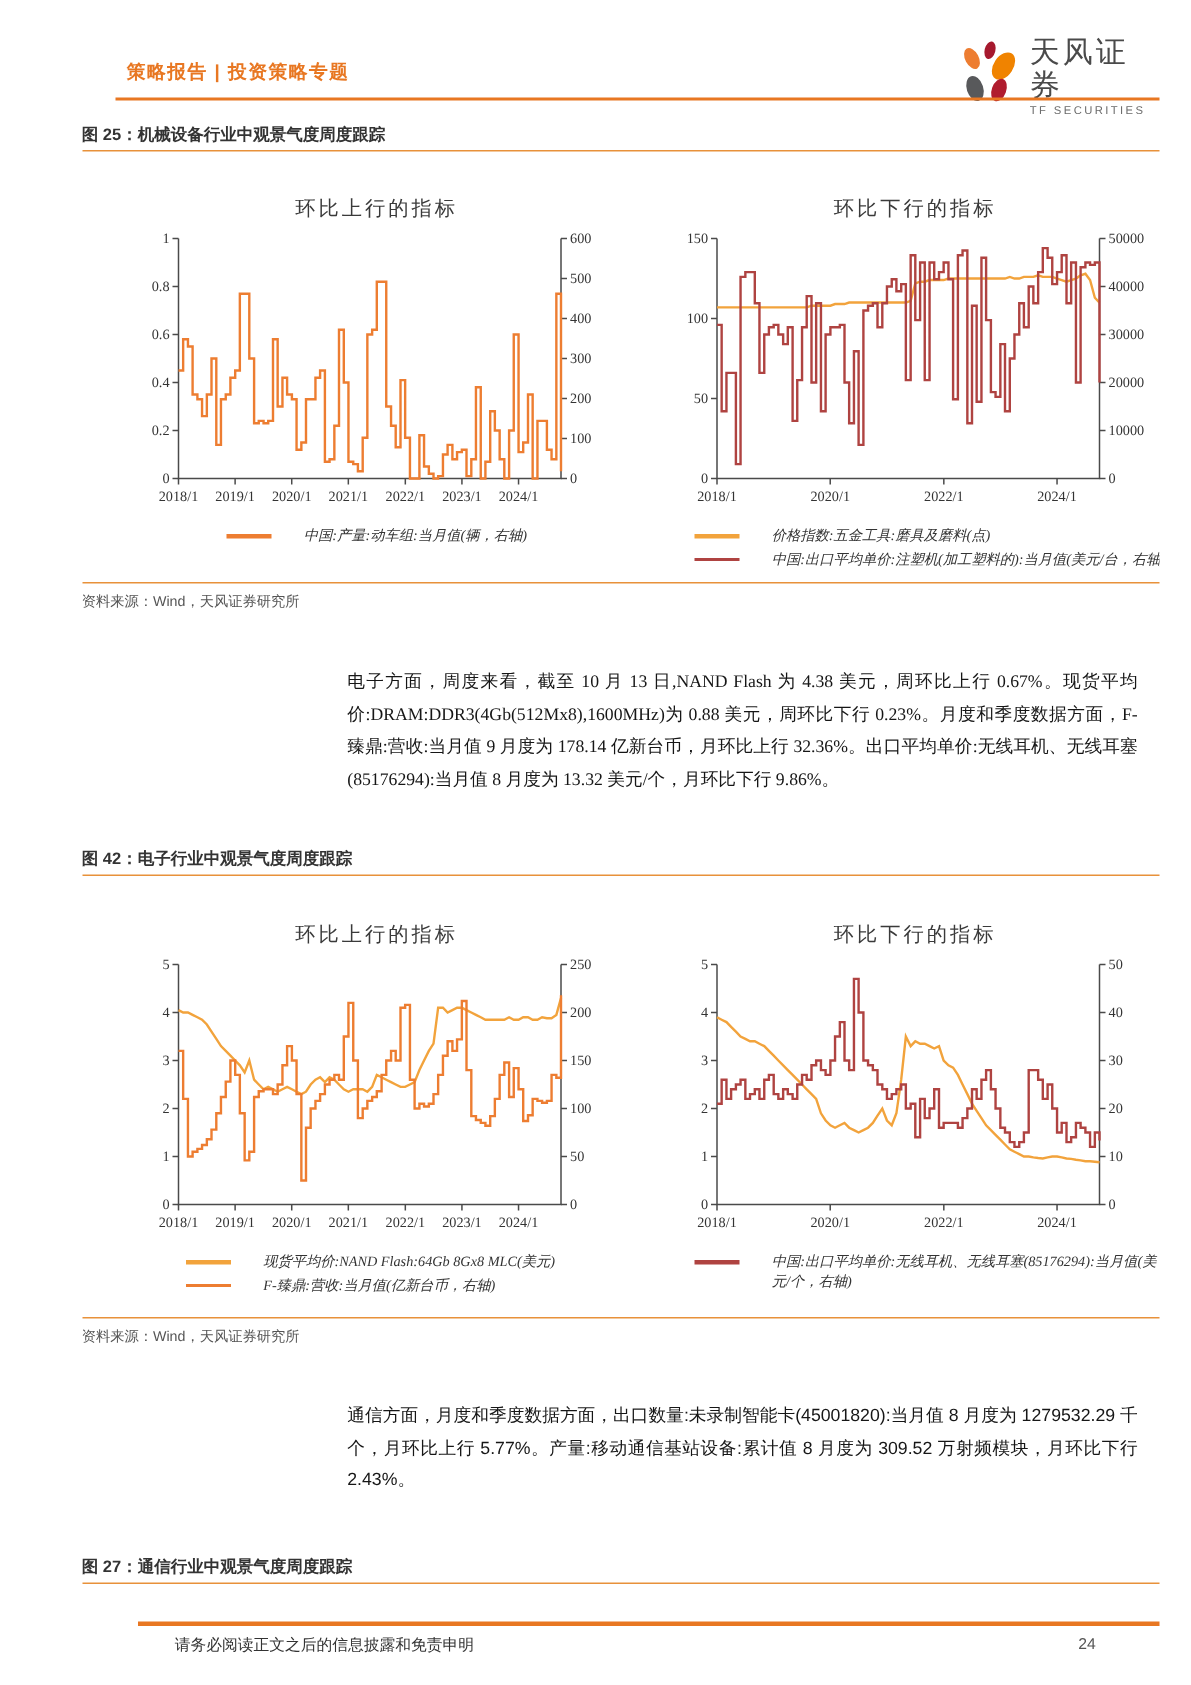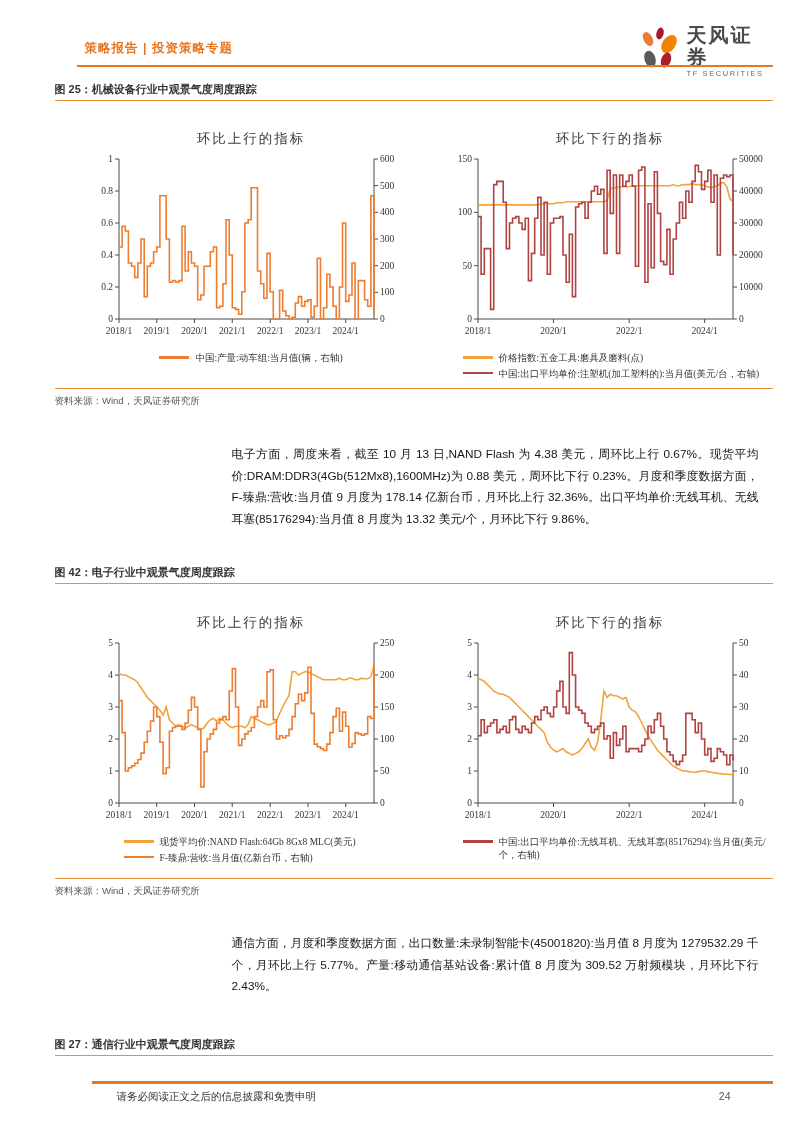--- a/index.html
+++ b/index.html
@@ -7,42 +7,42 @@
   .page {
     position:relative; width:751px; height:1123px; background:#fff;
     font-family:"Liberation Sans", sans-serif; overflow:hidden; margin:0 auto;
   }
   .breadcrumb {
     position:absolute; left:63px; top:40px;
     font-size:12.5px; font-weight:bold; color:#E87722; letter-spacing:1px;
   }
   .header-rule { position:absolute; left:55px; top:65px; width:707px; height:2px; background:#E87722; }
   .logo { position:absolute; left:616px; top:24px; display:flex; align-items:center; gap:7px; }
-  .logo-text .cn { font-size:20px; font-weight:bold; color:#4A4A4A; letter-spacing:2px; line-height:1.1; }
+  .logo-text .cn { font-size:20px; font-weight:normal; color:#4A4A4A; letter-spacing:2px; line-height:1.1; }
   .logo-text .en { font-size:7.5px; color:#6a6a6a; letter-spacing:1.6px; margin-top:1px; }
   .fig-caption { position:absolute; left:33px; font-size:11px; font-weight:bold; color:#333; }
   .fig-rule { position:absolute; left:33px; width:729px; height:1px; background:#E8913A; }
   .source { position:absolute; left:33px; font-size:9.5px; color:#555; }
   .para {
     position:absolute; left:210px; width:527px;
     font-size:11.8px; line-height:1.83; color:#161616; text-align:justify;
   }
   .charts-row { position:absolute; left:57px; display:flex; gap:14px; }
   .chart { width:345px; }
   .chart-title {
     text-align:center; font-family:"Liberation Serif", serif;
     font-size:13.5px; color:#3a3a3a; margin-bottom:1px; letter-spacing:2px;
   }
   .chart svg { display:block; width:345px; height:198px; font-family:"Liberation Serif", serif; }
   .legend { padding:2px 0 0 25px; }
   .legend.center { display:flex; justify-content:center; padding-left:0; }
   .legend.indent { padding-left:45px; }
   .legend-item {
-    display:flex; align-items:flex-start; gap:6px; margin-top:3px;
-    font-family:"Liberation Serif", serif; font-size:9.5px; color:#333; line-height:1.35;
+    display:flex; align-items:flex-start; gap:22px; margin-top:3px;
+    font-family:"Liberation Serif", serif; font-size:9.5px; color:#333; line-height:1.35;font-style:italic;
   }
   .swatch { flex:0 0 30px; height:2.5px; margin-top:4px; }
   .footer-rule { position:absolute; left:70px; top:1081px; width:692px; height:3px; background:#E87722; }
   .footer-text { position:absolute; left:95px; top:1090px; font-size:10.5px; color:#333; }
   .page-num { position:absolute; right:42px; top:1090px; font-size:10.5px; color:#555; }
 </style>
 </head>
 <body>
 
 <div class="page">
@@ -164,21 +164,21 @@
           <div class="legend-item">
             <span class="swatch" style="background: rgb(175, 67, 65);"></span>
             <span class="legend-label">中国:出口平均单价:注塑机(加工塑料的):当月值(美元/台，右轴)</span>
           </div>
         </div>
     </div>
   </div>
   <div class="fig-rule" style="top:388px;"></div>
   <div class="source" style="top:395px;">资料来源：Wind，天风证券研究所</div>
 
-  <div class="para" style="top:444px;">电子方面，周度来看，截至 10 月 13 日,NAND Flash 为 4.38 美元，周环比上行 0.67%。现货平均价:DRAM:DDR3(4Gb(512Mx8),1600MHz)为 0.88 美元，周环比下行 0.23%。月度和季度数据方面，F-臻鼎:营收:当月值 9 月度为 178.14 亿新台币，月环比上行 32.36%。出口平均单价:无线耳机、无线耳塞(85176294):当月值 8 月度为 13.32 美元/个，月环比下行 9.86%。</div>
+  <div class="para" style="top:444px;font-family:Liberation Serif, serif;">电子方面，周度来看，截至 10 月 13 日,NAND Flash 为 4.38 美元，周环比上行 0.67%。现货平均价:DRAM:DDR3(4Gb(512Mx8),1600MHz)为 0.88 美元，周环比下行 0.23%。月度和季度数据方面，F-臻鼎:营收:当月值 9 月度为 178.14 亿新台币，月环比上行 32.36%。出口平均单价:无线耳机、无线耳塞(85176294):当月值 8 月度为 13.32 美元/个，月环比下行 9.86%。</div>
 
   <div class="fig-caption" style="top:565px;">图 42：电子行业中观景气度周度跟踪</div>
   <div class="fig-rule" style="top:583px;"></div>
   <div class="charts-row" style="top:614px;">
     <div class="chart">
       <div class="chart-title">环比上行的指标</div>
       <svg viewBox="0 0 345 198">
           <path d="M40 10 L40 170 L295 170 L295 10" fill="none" stroke="#4a4a4a" stroke-width="1"></path>
           <line x1="36" y1="170" x2="40" y2="170" stroke="#4a4a4a"></line>
           <text x="34" y="173" text-anchor="end" font-size="9.5" fill="#333">0</text>

